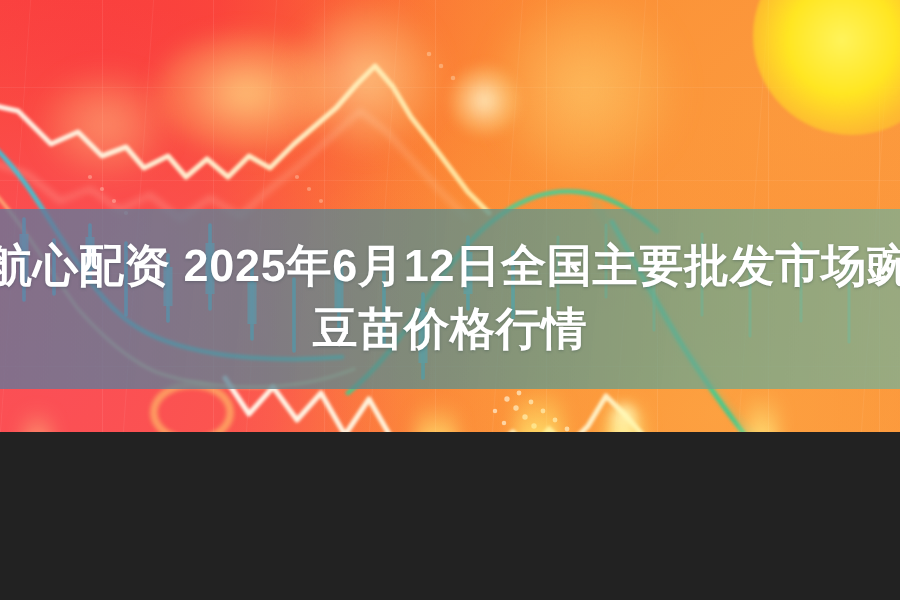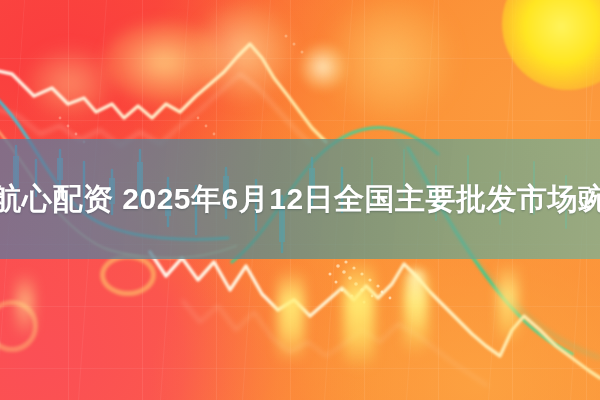--- a/index.html
+++ b/index.html
@@ -3,21 +3,21 @@
 <meta charset="utf-8">
 <style>
   html, body {
     margin: 0;
     padding: 0;
     background: #222;
   }
   #stage {
     position: relative;
     width: 600px;
-    height: 400px;
+    height: 288px;
     overflow: hidden;
     font-family: "Liberation Sans", "DejaVu Sans", sans-serif;
   }
 
   
   .layer {
     position: absolute;
     inset: 0;
     pointer-events: none;
   }
@@ -345,15 +345,16 @@
   <div class="glow" id="glow-g"></div>
   <div class="glow" id="glow-h"></div>
   <div class="glow" id="glow-i"></div>
   <div class="glow" id="glow-j"></div>
   <div class="glow" id="glow-k"></div>
 
   <div id="band"></div>
 
   <div id="title-wrap">
     <div class="title-line">航心配资 2025年6月12日全国主要批发市场豌</div>
+    <div class="title-line">豆苗价格行情</div>
   </div>
 
 </div>
 
 </body></html>

